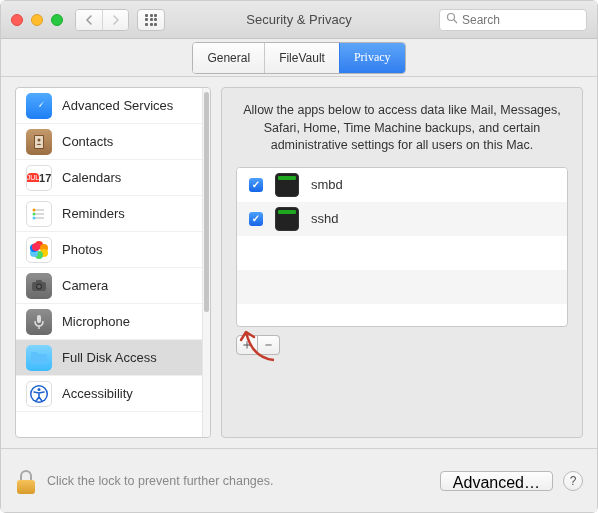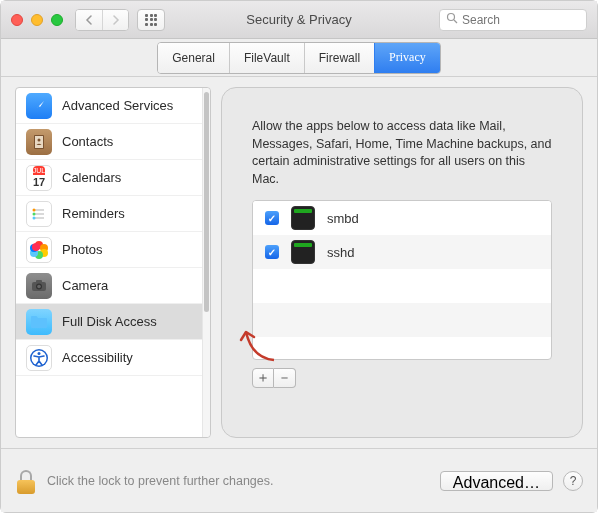--- a/index.html
+++ b/index.html
@@ -182,25 +182,26 @@
     .i-photos { background:#fff;border:1px solid #ddd; }
     .i-camera { background: linear-gradient(#8e8e8e,#6a6a6a); }
     .i-mic { background: linear-gradient(#8e8e8e,#6a6a6a); }
     .i-acc { background:#fff;border:1px solid #ddd;color:#1e62d0;font-size:19px;}
     .i-fda { background: linear-gradient(#7fd4ff,#3ebbfd); color:#fff;}
 
     
     .right-pane {
       flex: 1;
       border: 1px solid #c9c9c9;
-      border-radius: 15px;
+      border-radius: 4px;
       background: #e9e9e9;
-      padding: 30px;
+      padding: 14px;
       display: flex;
       flex-direction: column;
+      text-align: center;
     }
     .desc {
       font-size: 12.5px;
       color: #333;
       line-height: 1.4;
       margin-bottom: 12px;
     }
     .app-list {
       background: #fff;
       border: 1px solid #c9c9c9;
@@ -347,21 +348,20 @@
           </svg>
       </span>
       <input type="text" placeholder="Search" style="">
     </div>
   </div>
 
   <div class="tabs-row">
     <div class="tabs">
       <div class="tab">General</div>
       <div class="tab">FileVault</div>
-      <div class="tab">Firewall</div>
       <div class="tab active">Privacy</div>
     </div>
   </div>
 
   <div class="content">
 
     <div class="sidebar-frame">
       <div class="sidebar">
         <div class="sb-item">
           <div class="sb-icon i-location">
@@ -376,21 +376,21 @@
             <svg width="14" height="16" viewBox="0 0 14 16">
                 <rect x="2" y="1" width="10" height="14" rx="1" fill="#7a5230"></rect>
                 <rect x="3" y="2" width="8" height="12" fill="#e8d8c2"></rect>
                 <circle cx="7" cy="6" r="1.5" fill="#7a5230"></circle>
                 <path d="M4.5 11 Q7 8.5 9.5 11" fill="#7a5230"></path>
               </svg>
           </div>
           <span>Contacts</span>
         </div>
         <div class="sb-item">
-          <div class="sb-icon i-calendar" style="flex-direction:column;padding:0;">
+          <div class="sb-icon i-calendar" style="flex-direction:row;padding:0;">
             <div class="red">JUL</div>
             <div class="day">17</div>
           </div>
           <span>Calendars</span>
         </div>
         <div class="sb-item">
           <div class="sb-icon i-reminders">
             <svg width="16" height="16" viewBox="0 0 16 16">
                 <line x1="3" y1="4" x2="13" y2="4" stroke="#ccc" stroke-width="1.5"></line>
                 <line x1="3" y1="8" x2="13" y2="8" stroke="#ccc" stroke-width="1.5"></line>
@@ -420,20 +420,30 @@
           <div class="sb-icon i-camera">
             <svg width="16" height="12" viewBox="0 0 16 12">
                 <rect x="1" y="2" width="14" height="9" rx="2" fill="#555"></rect>
                 <circle cx="8" cy="6.5" r="3" fill="#333"></circle>
                 <circle cx="8" cy="6.5" r="1.8" fill="#666"></circle>
                 <rect x="5" y="0" width="6" height="3" rx="1" fill="#555"></rect>
               </svg>
           </div>
           <span>Camera</span>
         </div>
+        <div class="sb-item">
+          <div class="sb-icon i-mic">
+            <svg width="12" height="16" viewBox="0 0 12 16">
+                <rect x="4" y="1" width="4" height="8" rx="2" fill="#ddd"></rect>
+                <path d="M2 7 Q2 12 6 12 Q10 12 10 7" stroke="#ddd" stroke-width="1.5" fill="none"></path>
+                <line x1="6" y1="12" x2="6" y2="15" stroke="#ddd" stroke-width="1.5"></line>
+              </svg>
+          </div>
+          <span>Microphone</span>
+        </div>
         <div class="sb-item selected">
           <div class="sb-icon i-fda">
             <svg width="18" height="14" viewBox="0 0 18 14">
                 <path d="M1 3 L1 12 Q1 13 2 13 L16 13 Q17 13 17 12 L17 4 Q17 3 16 3 L8 3 L6.5 1 L2 1 Q1 1 1 2 Z" fill="#5dc1fd"></path>
               </svg>
           </div>
           <span>Full Disk Access</span>
         </div>
         <div class="sb-item">
           <div class="sb-icon i-acc">

